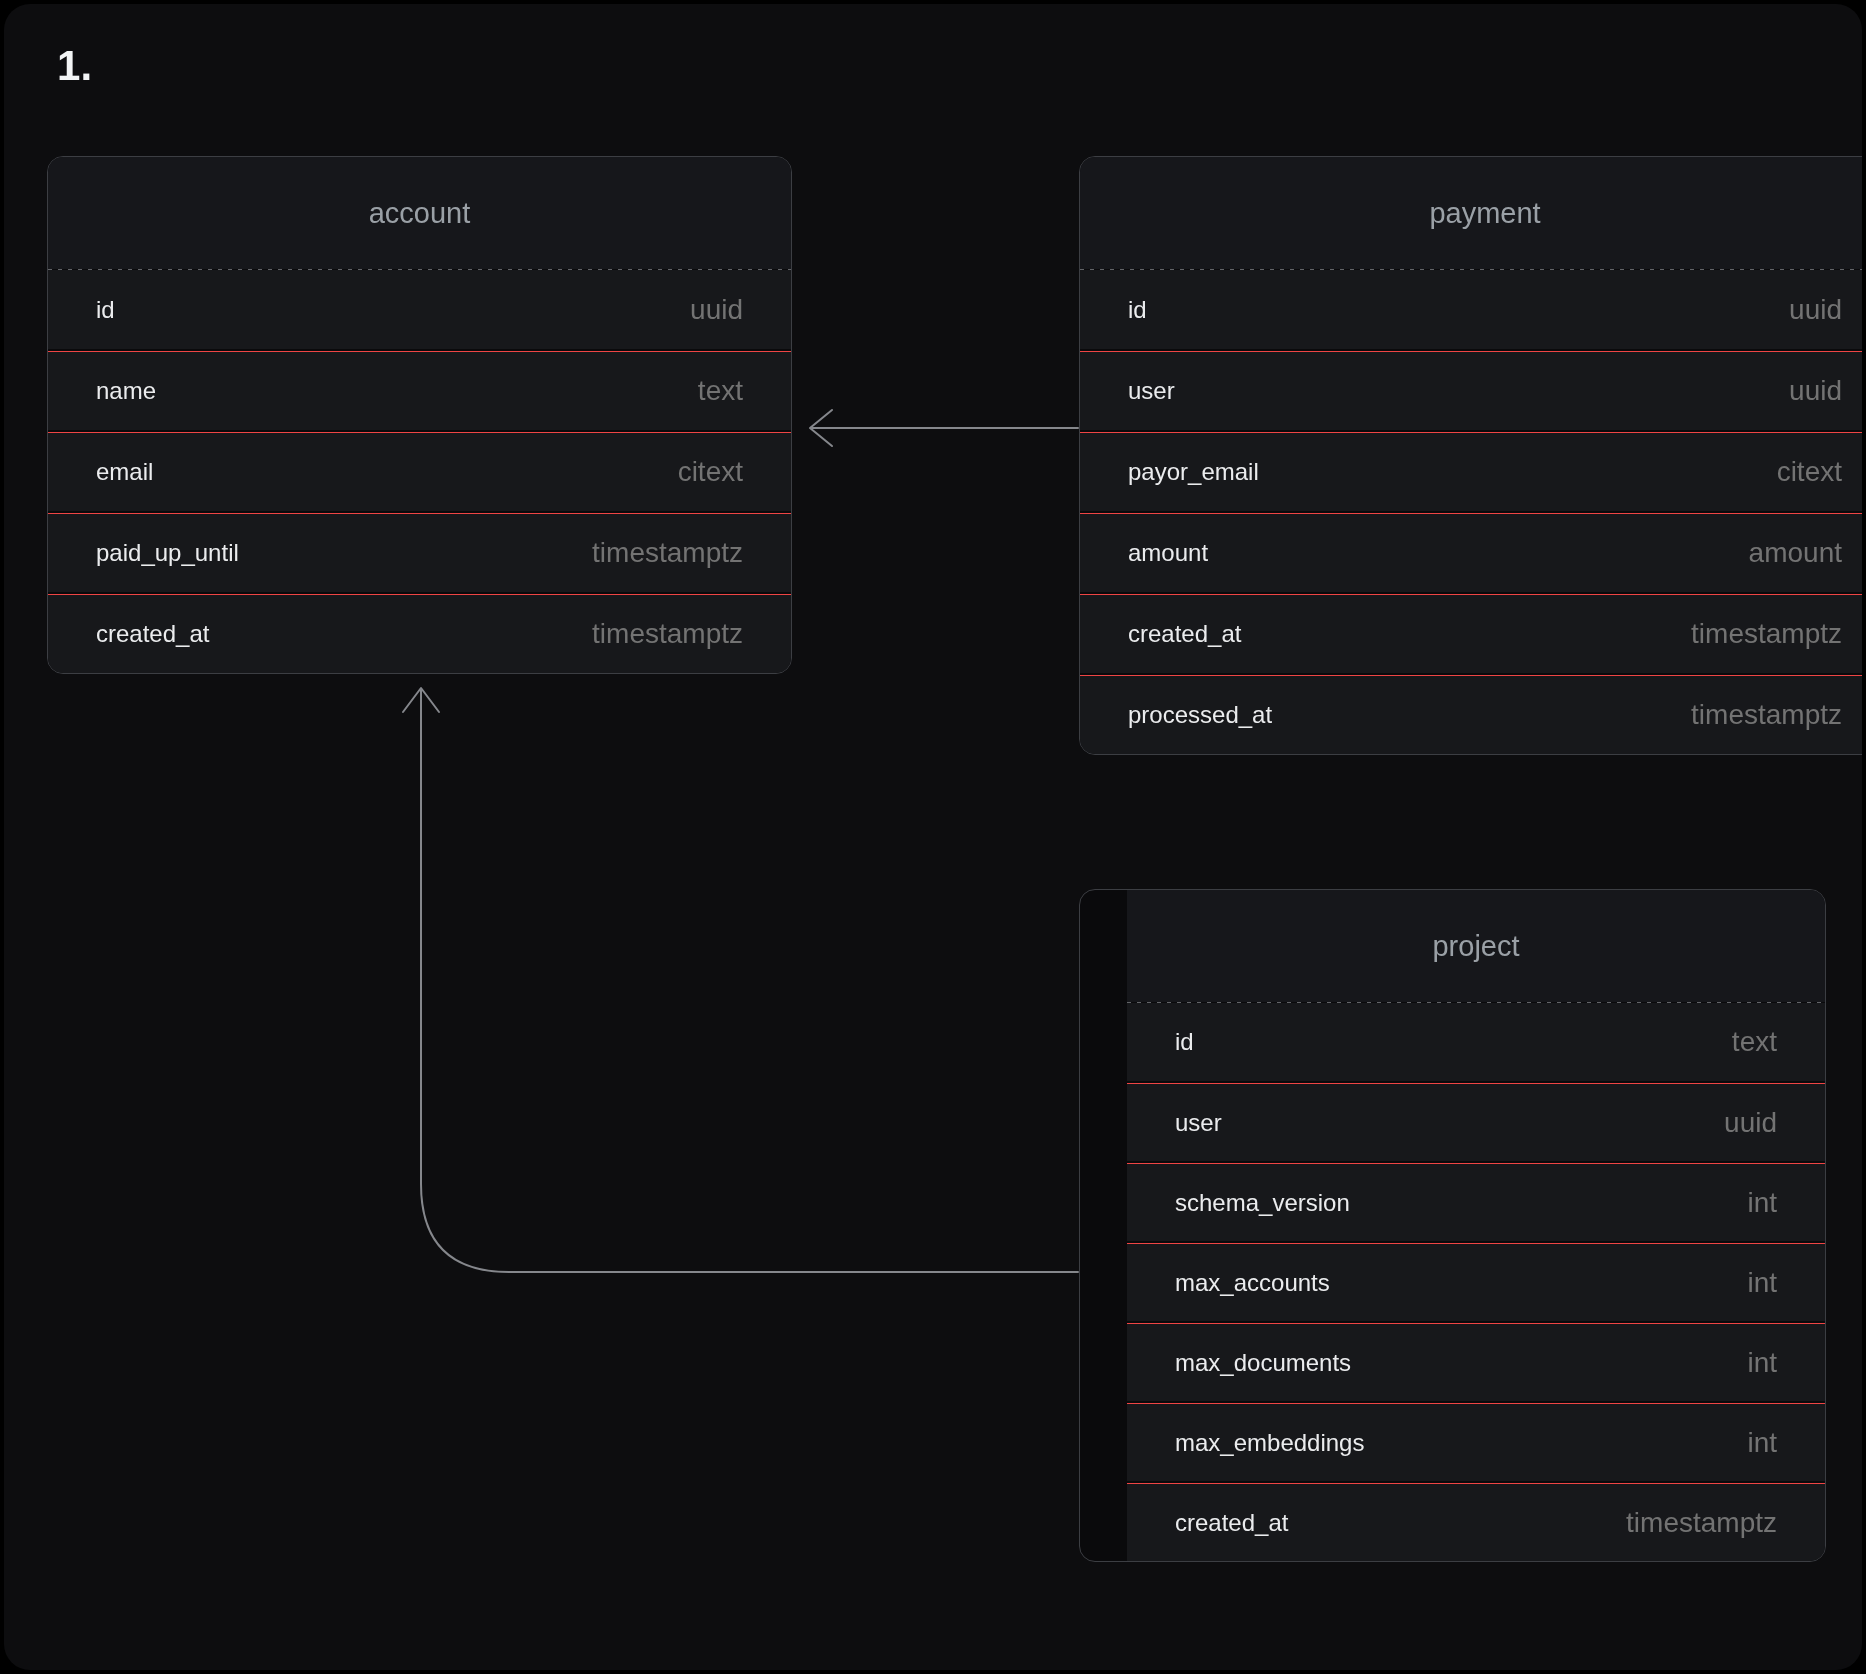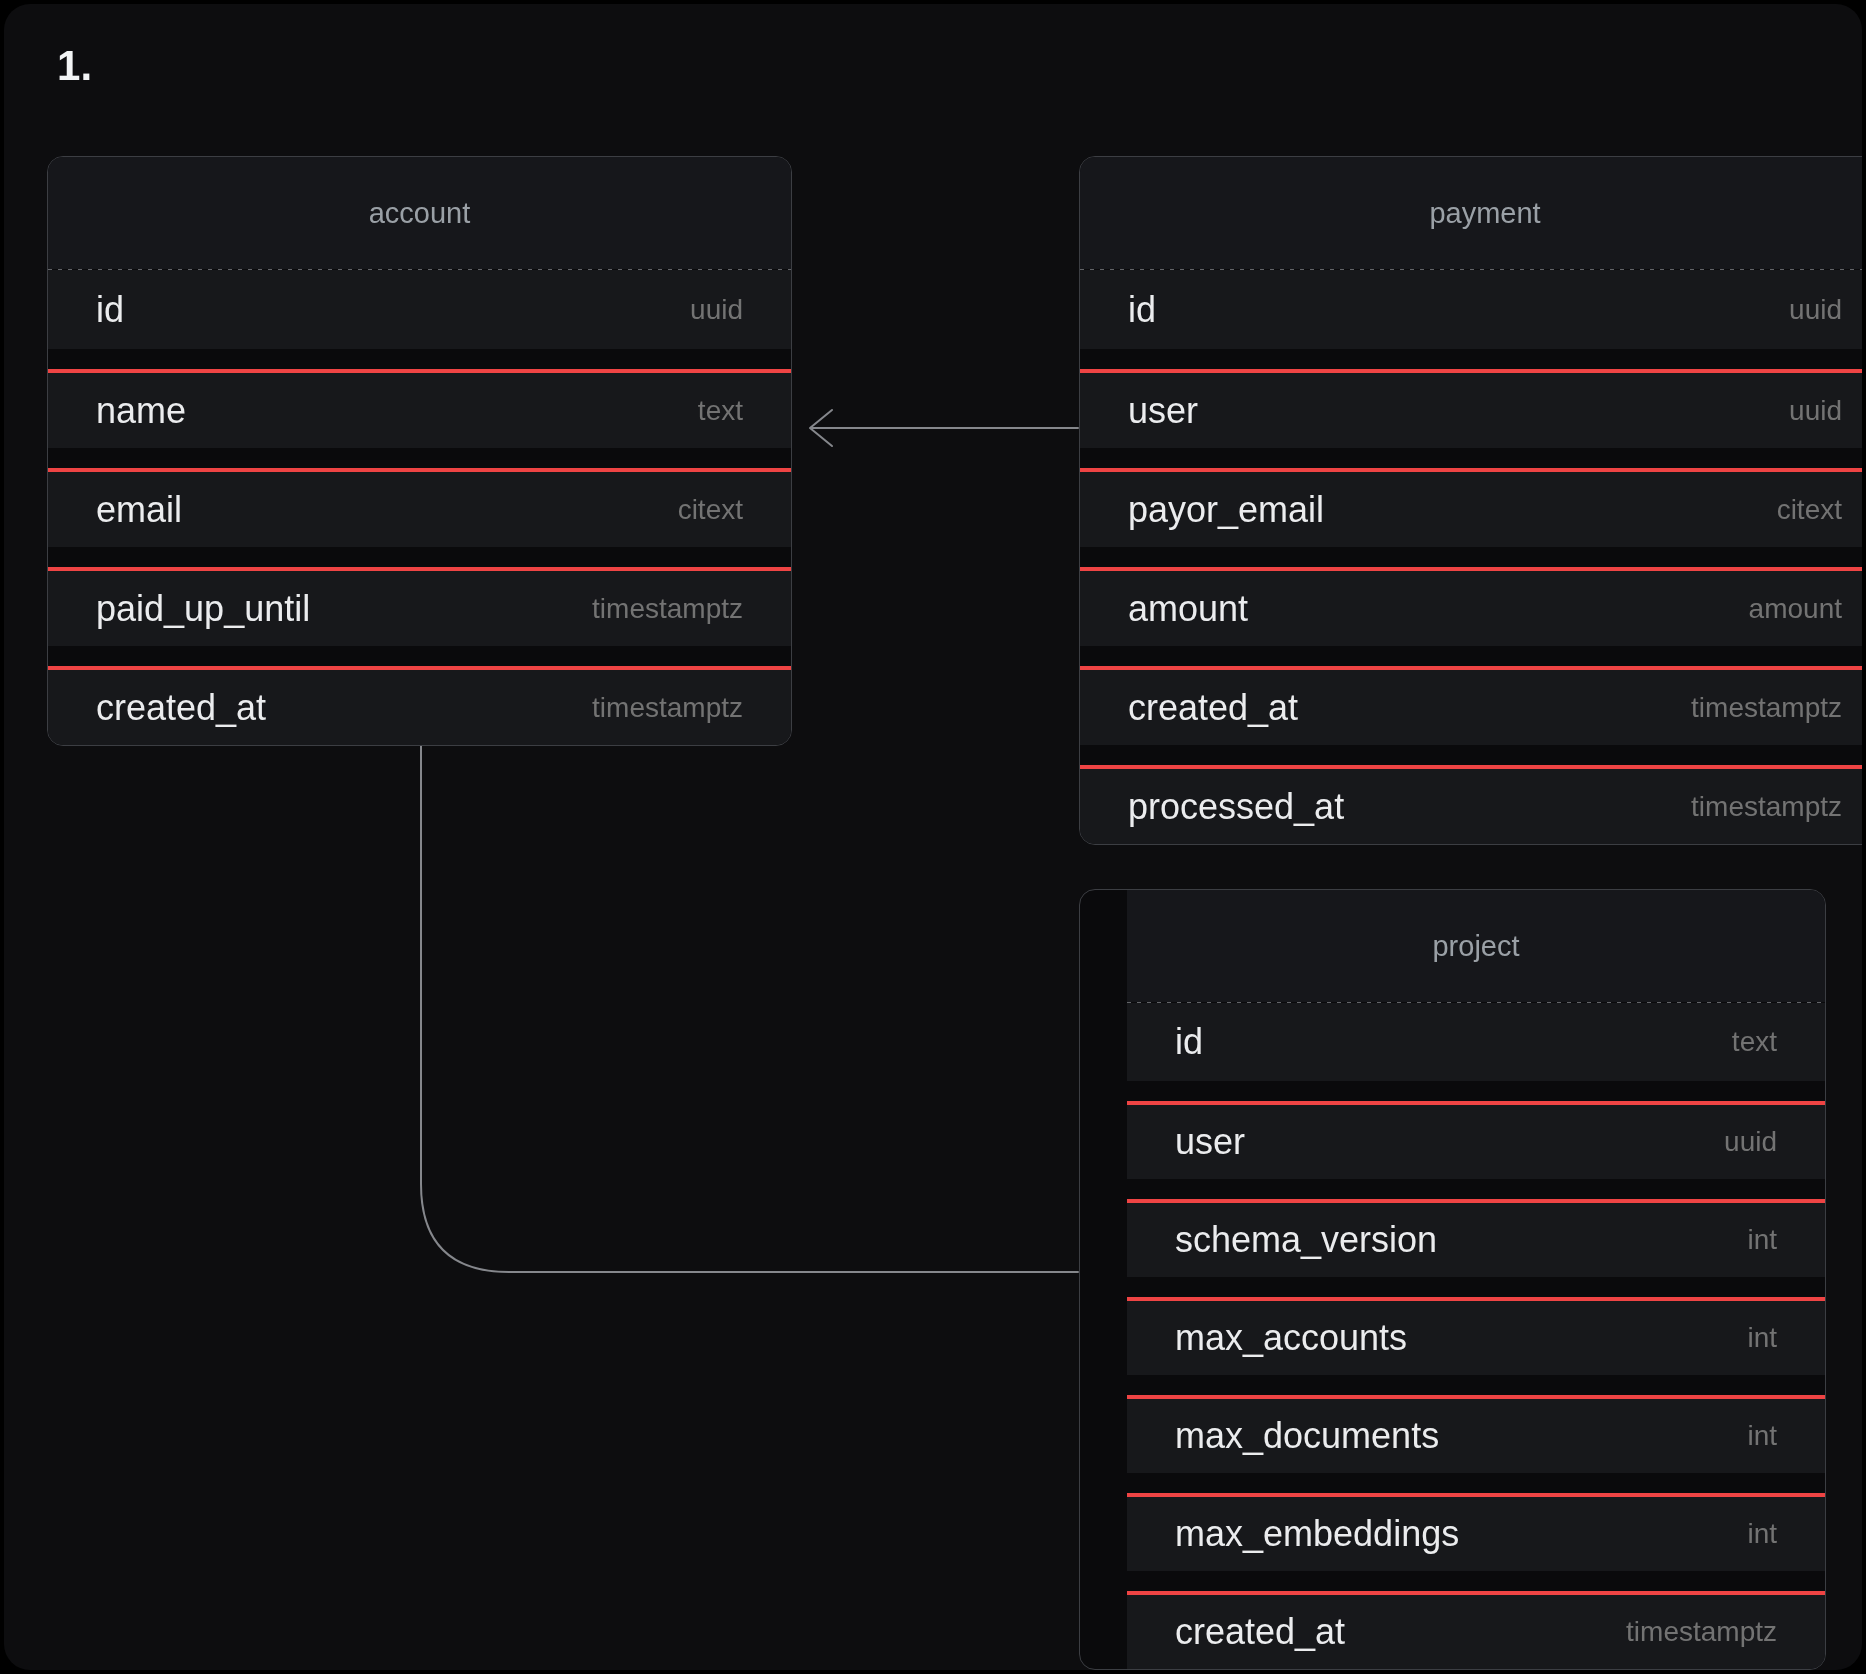--- a/index.html
+++ b/index.html
@@ -50,32 +50,32 @@
     font-size: 29px;
   }
   .dashed-sep {
     height: 1px;
     background-image: repeating-linear-gradient(90deg, #626468 0 4px, transparent 4px 10px);
   }
   .t-body { display: flex; flex-direction: column; }
   .t-row {
     height: var(--rh, 79px);
     background: #17181b;
-    border-top: 4px solid #ef4444;
+    border-top: 1px solid #ef4444;
     box-sizing: border-box;
     display: flex;
     align-items: center;
     justify-content: space-between;
     padding: 0 48px;
-    margin-top: 20px;
+    margin-top: 2px;
   }
   .t-row:first-child { margin-top: 0; border-top: none; }
   .col-name {
     color: #ebecee;
-    font-size: 36px;
+    font-size: 24px;
   }
   .col-type {
     color: #737373;
     font-size: 28px;
   }
   #tbl-account { left: 43px;  top: 152px; width: 745px; --rh: 79px; }
   #tbl-payment { left: 1075px; top: 152px; width: 812px; --rh: 79px; }
   #tbl-project { left: 1075px; top: 885px; width: 747px; padding-left: 47px; --rh: 78px; }
   
   #edges {

